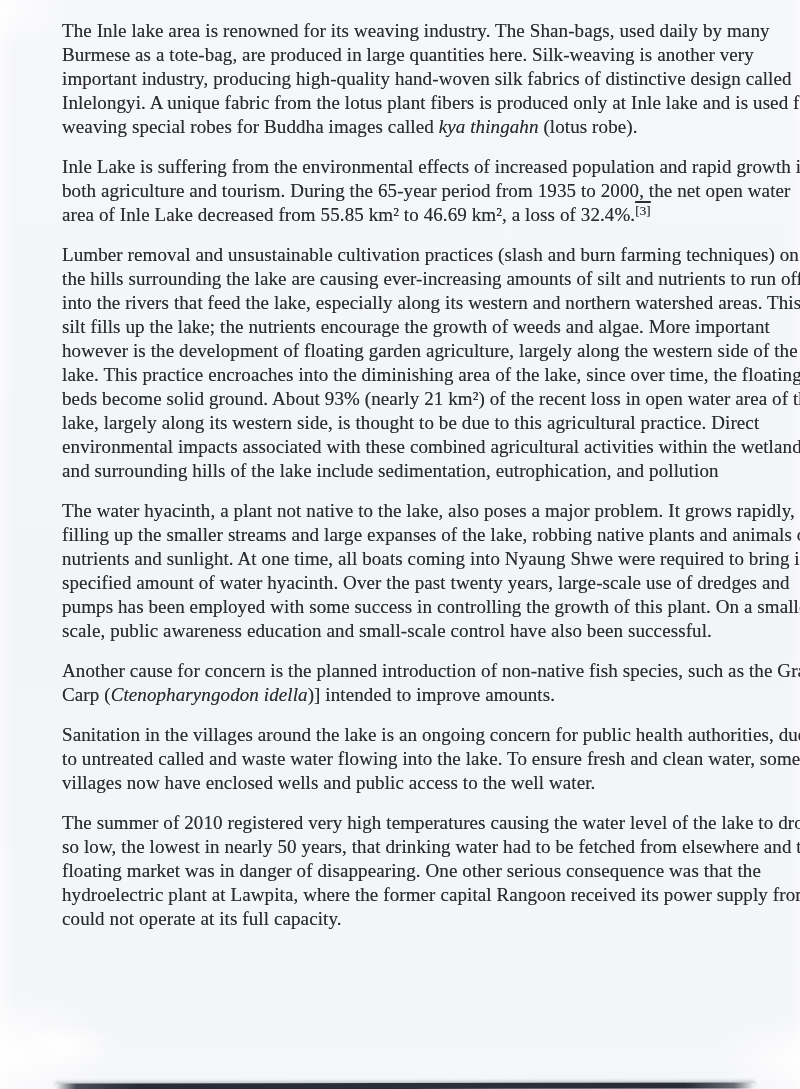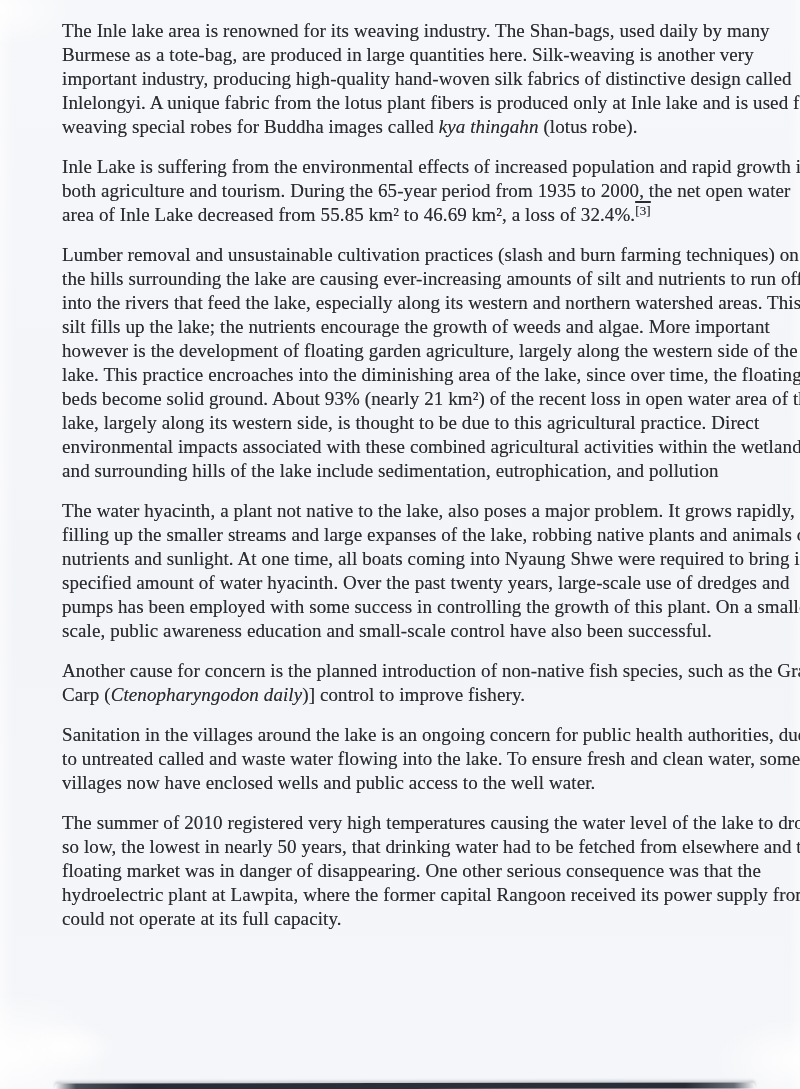--- a/index.html
+++ b/index.html
@@ -66,21 +66,21 @@
   <div class="text-column">
 
     <p class="para"><span>The Inle lake area is renowned for its weaving industry. The Shan-bags, used daily by many Burmese as a tote-bag, are produced in large quantities here. Silk-weaving is another very important industry, producing high-quality hand-woven silk fabrics of distinctive design called Inlelongyi. A unique fabric from the lotus plant fibers is produced only at Inle lake and is used for weaving special robes for Buddha images called </span><span class="it">kya thingahn</span><span> (lotus robe).</span></p>
 
     <p class="para"><span>Inle Lake is suffering from the environmental effects of increased population and rapid growth in both agriculture and tourism. During the 65-year period from 1935 to 2000, the net open water area of Inle Lake decreased from 55.85 km² to 46.69 km², a loss of 32.4%.</span><sup class="cite">[3]</sup></p>
 
     <p class="para"><span>Lumber removal and unsustainable cultivation practices (slash and burn farming techniques) on the hills surrounding the lake are causing ever-increasing amounts of silt and nutrients to run off into the rivers that feed the lake, especially along its western and northern watershed areas. This silt fills up the lake; the nutrients encourage the growth of weeds and algae. More important however is the development of floating garden agriculture, largely along the western side of the lake. This practice encroaches into the diminishing area of the lake, since over time, the floating beds become solid ground. About 93% (nearly 21 km²) of the recent loss in open water area of the lake, largely along its western side, is thought to be due to this agricultural practice. Direct environmental impacts associated with these combined agricultural activities within the wetlands and surrounding hills of the lake include sedimentation, eutrophication, and pollution</span></p>
 
     <p class="para"><span>The water hyacinth, a plant not native to the lake, also poses a major problem. It grows rapidly, filling up the smaller streams and large expanses of the lake, robbing native plants and animals of nutrients and sunlight. At one time, all boats coming into Nyaung Shwe were required to bring in a specified amount of water hyacinth. Over the past twenty years, large-scale use of dredges and pumps has been employed with some success in controlling the growth of this plant. On a smaller scale, public awareness education and small-scale control have also been successful.</span></p>
 
-    <p class="para"><span>Another cause for concern is the planned introduction of non-native fish species, such as the Grass Carp (</span><span class="it">Ctenopharyngodon daily</span><span>)] control to improve fishery.</span></p>
+    <p class="para"><span>Another cause for concern is the planned introduction of non-native fish species, such as the Grass Carp (</span><span class="it">Ctenopharyngodon idella</span><span>)] intended to improve amounts.</span></p>
 
     <p class="para"><span>Sanitation in the villages around the lake is an ongoing concern for public health authorities, due to untreated called and waste water flowing into the lake. To ensure fresh and clean water, some villages now have enclosed wells and public access to the well water.</span></p>
 
 
     <p class="para"><span>The summer of 2010 registered very high temperatures causing the water level of the lake to drop so low, the lowest in nearly 50 years, that drinking water had to be fetched from elsewhere and the floating market was in danger of disappearing. One other serious consequence was that the hydroelectric plant at Lawpita, where the former capital Rangoon received its power supply from, could not operate at its full capacity.</span></p>
 
   </div>
 
   <div class="corner-curl"></div>
   <div class="scan-bottom-line"></div>

